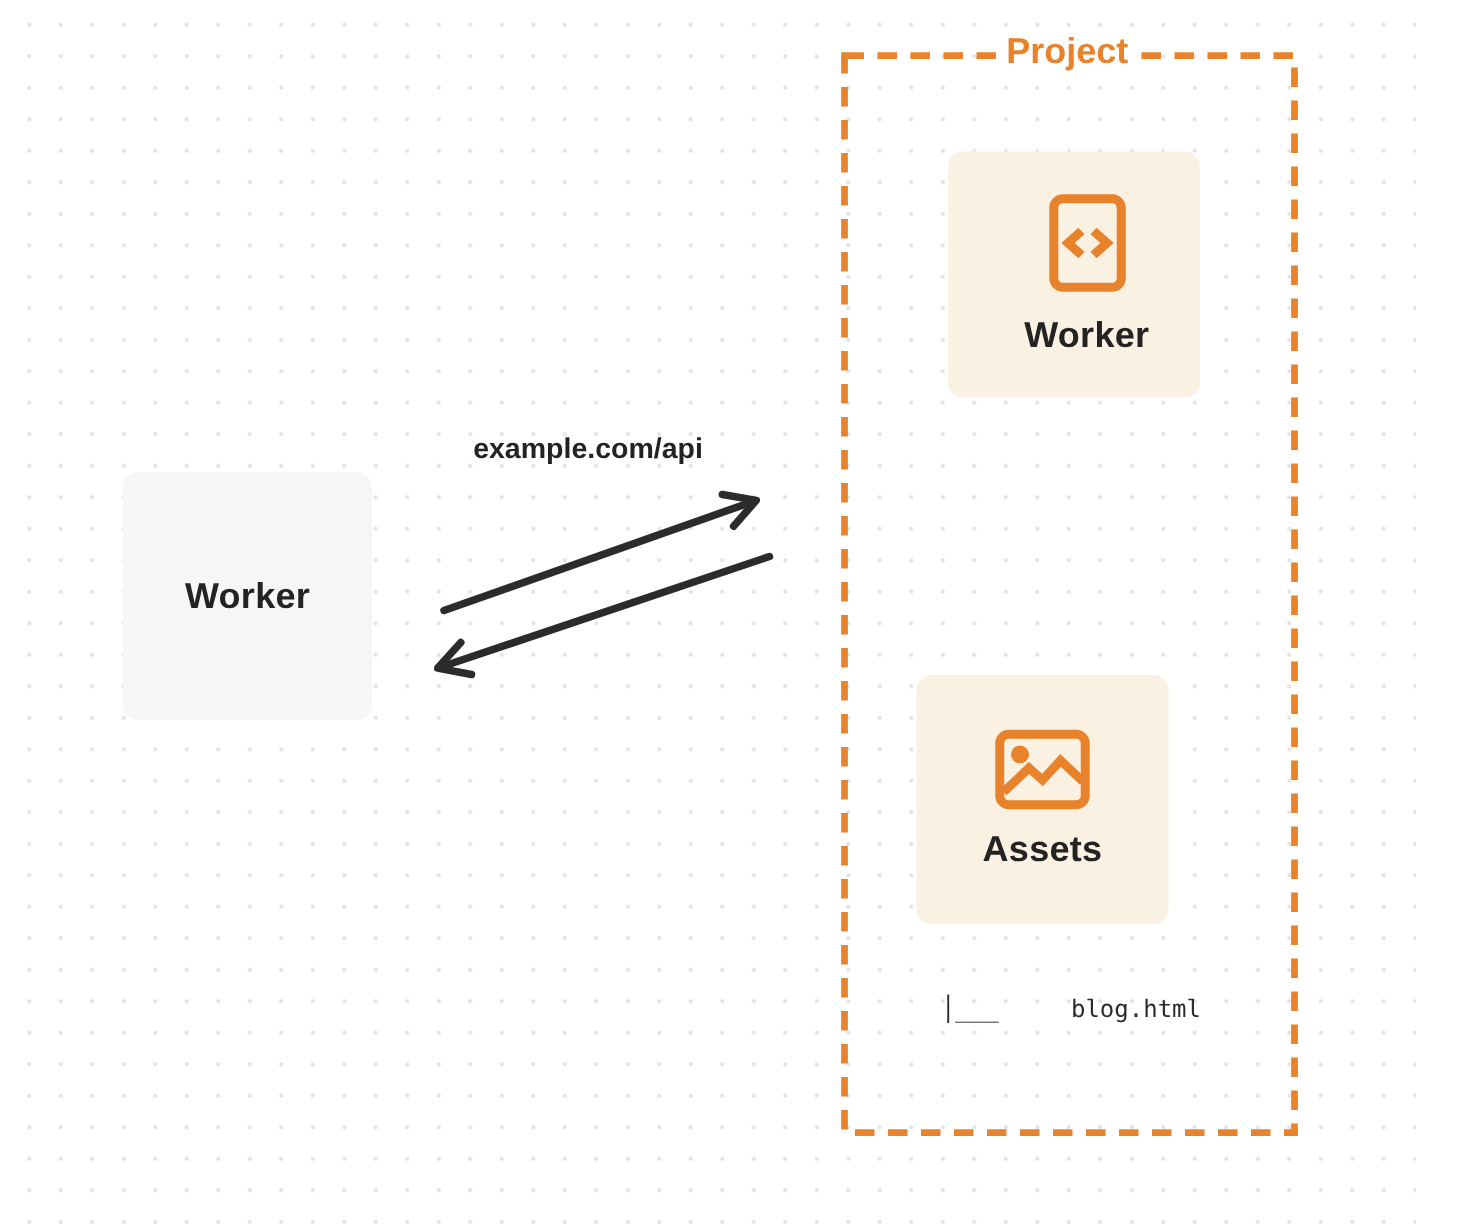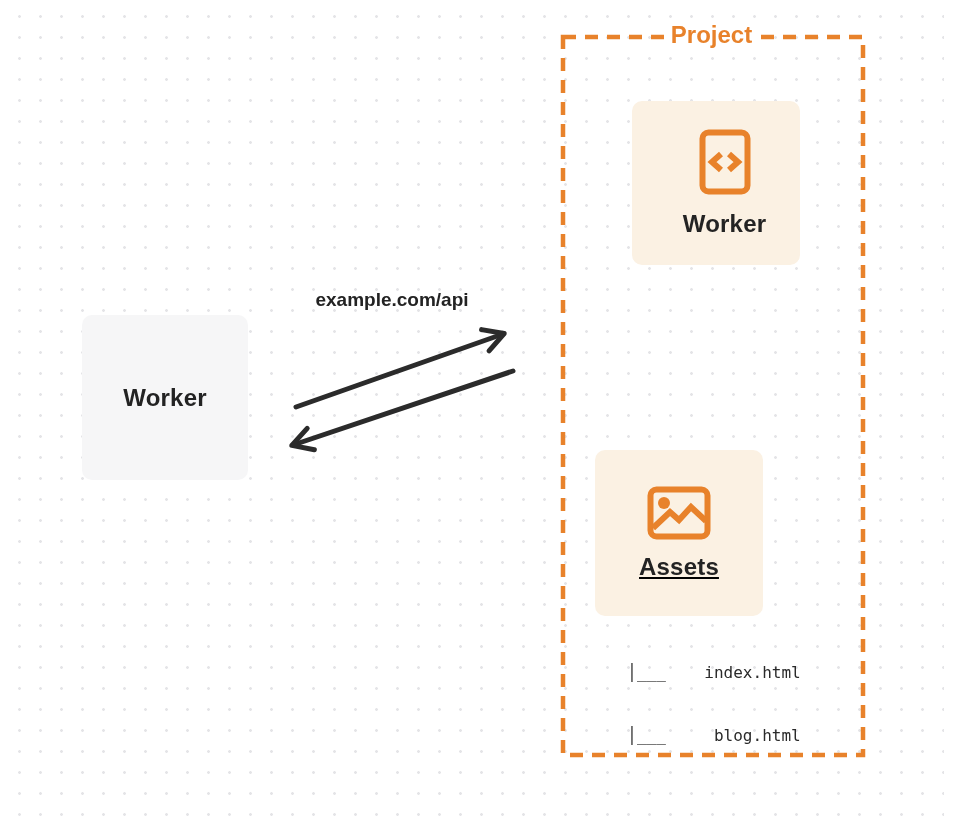--- a/index.html
+++ b/index.html
@@ -50,25 +50,24 @@
     background: var(--client-fill);
   }
   .worker-node {
     left: 632px; top: 101px;
     width: 168px; height: 164px;
     background: var(--node-fill);
     gap: 15px;
     padding-left: 17px;
   }
   .assets-node {
-    left: 595px; top: 450px;
+    left: 611px; top: 450px;
     width: 168px; height: 166px;
     background: var(--node-fill);
     gap: 13px;
-    text-decoration: underline;
   }
   .project-label-wrap {
     position: absolute;
     left: 560px; top: 21px;
     width: 303px;
     text-align: center;
   }
   .project-label {
     display: inline-block;
     background: #FFFFFF;
@@ -138,18 +137,17 @@
   <div class="node assets-node">
     <svg class="icon-svg" width="64" height="54" viewBox="0 0 64 54" xmlns="http://www.w3.org/2000/svg">
       <rect x="3.5" y="3.5" width="57" height="47" rx="6" fill="none" stroke-width="6" style="stroke: var(--accent)"></rect>
       <circle cx="17" cy="17" r="6" style="fill: var(--accent)"></circle>
       <path d="M6 42 L23 26 L32 34 L44 21 L59 35" fill="none" stroke-width="6" stroke-linecap="butt" stroke-linejoin="miter" style="stroke: var(--accent)"></path>
     </svg>
     <span class="node-label">Assets</span>
   </div>
 
   <div class="file-tree">
-    <div>  │___    index.html</div>
     <div>  │___     blog.html</div>
     
   </div>
 
 </div>
 
 </body></html>

